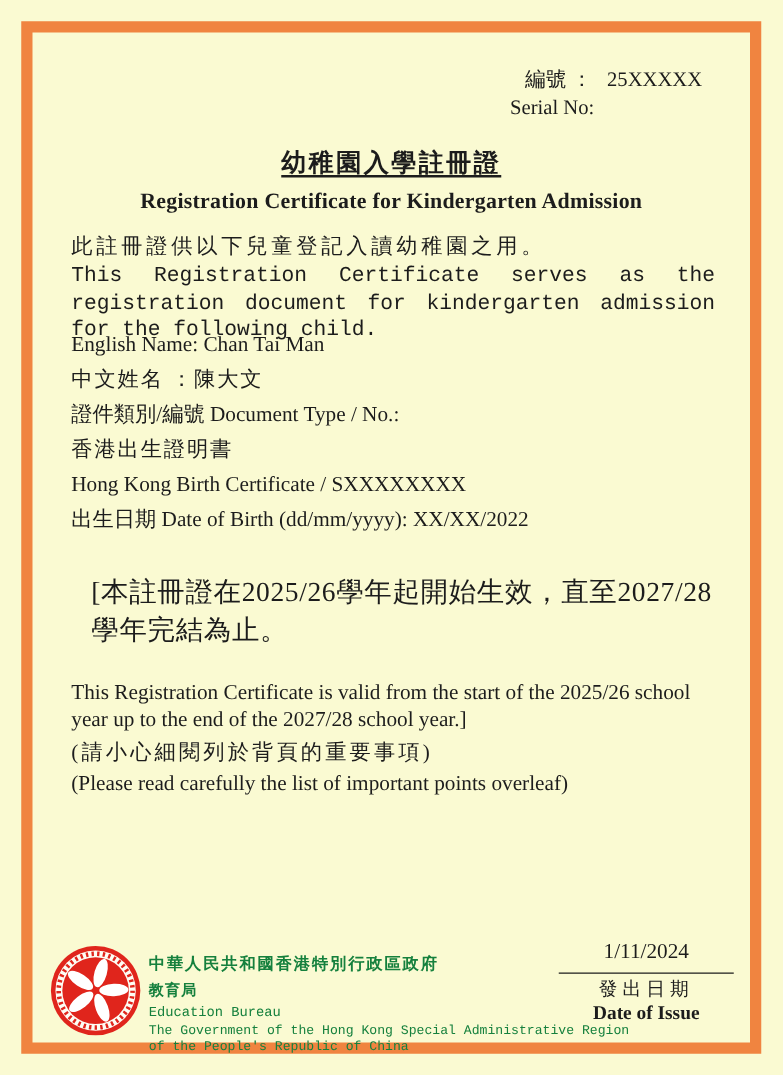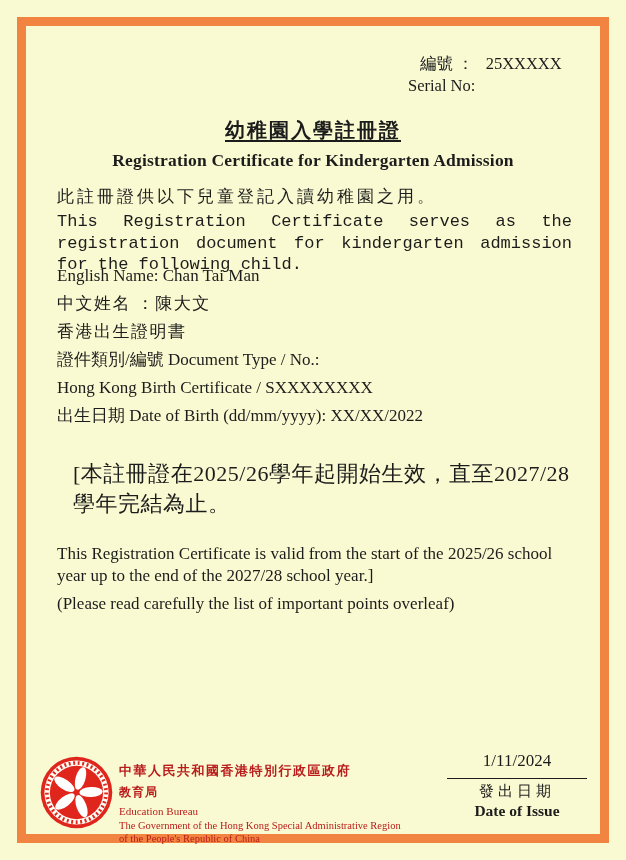--- a/index.html
+++ b/index.html
@@ -44,22 +44,22 @@
 
   
   .notes { position:absolute; left:57px; top:590px; width:520px; }
   .notes-zh { font-size:17px; letter-spacing:2.5px; }
   .notes-en { font-size:17px; margin-top:4px; }
 
   
   .emblem { position:absolute; left:40px; top:756px; width:73px; height:73px; }
   .gov-block {
     position:absolute; left:119px; top:762px;
-    color:#b91c1c;
-    font-family:Liberation Serif, serif;
+    color:#15803d;
+    font-family:Liberation Mono, monospace;
   }
   .gov-zh1 { font-size:13px; font-weight:bold; letter-spacing:1.5px; }
   .gov-zh2 { font-size:12px; font-weight:bold; letter-spacing:1px; margin-top:4px; }
   .gov-en1 { font-size:11px; margin-top:4px; }
   .gov-en2 { font-size:10.5px; line-height:13px; margin-top:2px; }
   .gov-en3 { font-size:10.5px; line-height:13px; }
 
   .issue-block { position:absolute; left:447px; top:751px; width:140px; text-align:center; }
   .issue-date { font-size:17px; }
   .issue-rule { border:none; border-top:1.5px solid #1c1c1c; margin:7px 0 3px 0; }
@@ -85,32 +85,33 @@
 </div>
 
 <div class="intro">
   <div class="intro-zh">此註冊證供以下兒童登記入讀幼稚園之用。</div>
   <div class="intro-en">This Registration Certificate serves as the registration document for kindergarten admission for the following child.</div>
 </div>
 
 <div class="child-info">
   <div class="line">English Name: Chan Tai Man</div>
   <div class="line zh-spacing">中文姓名 ：陳大文</div>
+  <div class="line">證件類別/編號 Document Type / No.:</div>
   <div class="line zh-spacing">香港出生證明書</div>
-  <div class="line">證件類別/編號 Document Type / No.:</div>
   <div class="line">Hong Kong Birth Certificate / SXXXXXXXX</div>
   <div class="line">出生日期 Date of Birth (dd/mm/yyyy): XX/XX/2022</div>
 </div>
 
 <div class="validity">
   <div class="validity-zh">[本註冊證在2025/26學年起開始生效，直至2027/28學年完結為止。</div>
   <div class="validity-en">This Registration Certificate is valid from the start of the 2025/26 school year up to the end of the 2027/28 school year.]</div>
 </div>
 
 <div class="notes">
+  <div class="notes-zh">(請小心細閱列於背頁的重要事項)</div>
   <div class="notes-en">(Please read carefully the list of important points overleaf)</div>
 </div>
 
 <div class="emblem">
   <svg viewBox="0 0 100 100" width="73" height="73" aria-hidden="true">
     <circle cx="50" cy="50" r="49" fill="#E0251C"></circle>
     <circle cx="50" cy="50" r="44" fill="#FDFDF5"></circle>
     <circle cx="50" cy="50" r="40.5" fill="none" stroke="#E0251C" stroke-width="5" stroke-dasharray="2.6 3.6"></circle>
     <circle cx="50" cy="50" r="36.5" fill="#E0251C"></circle>
     <g fill="#FFFFFF">

